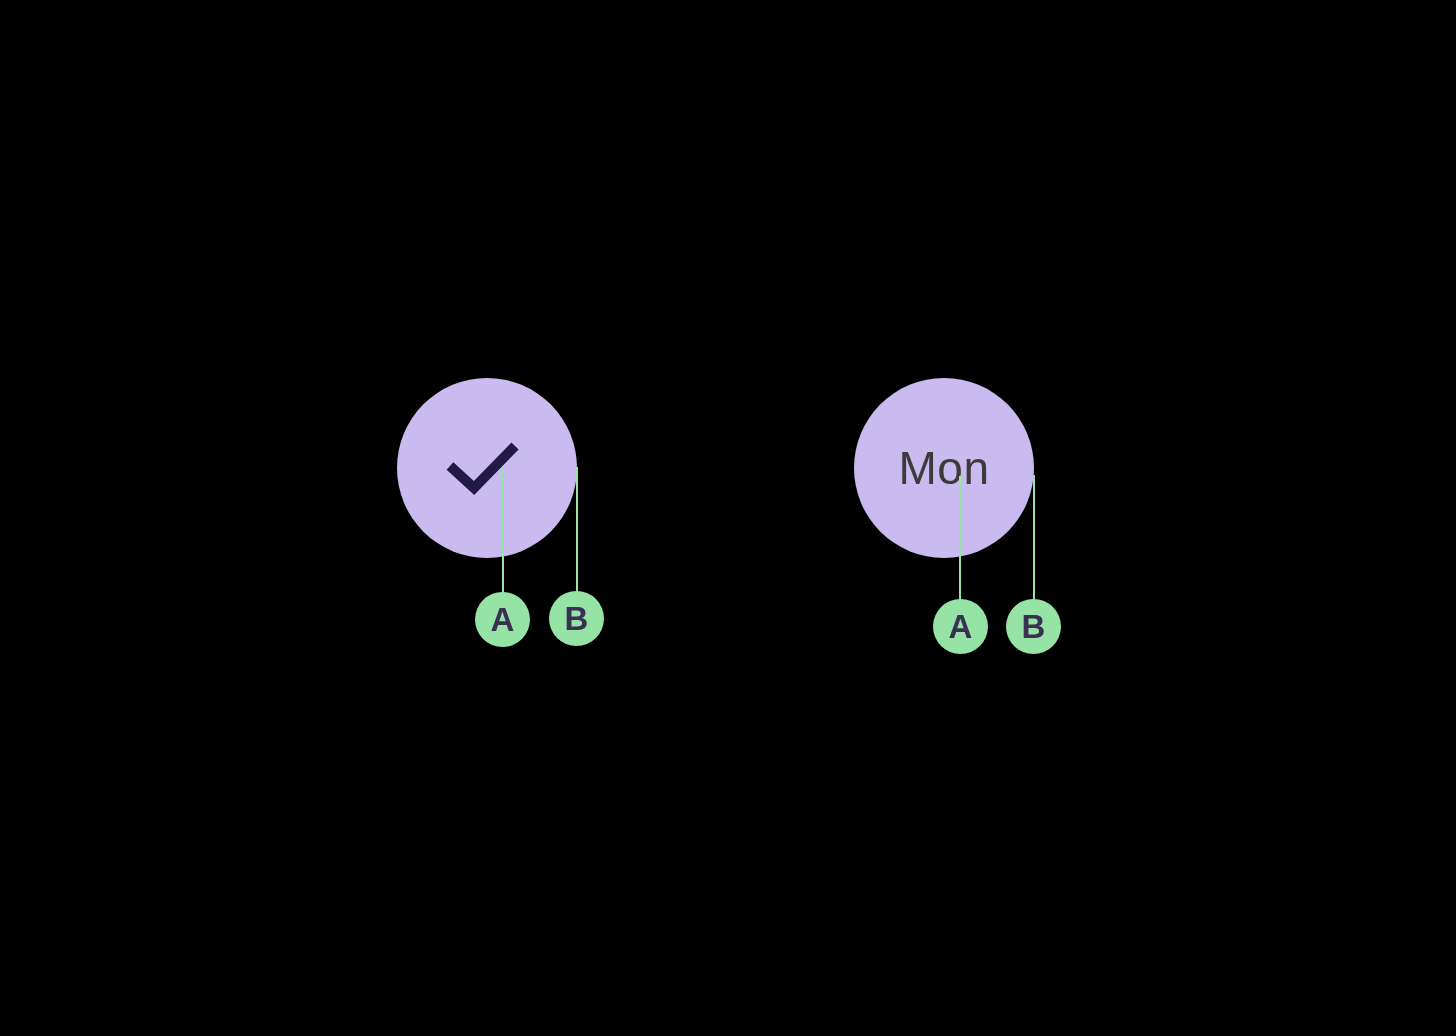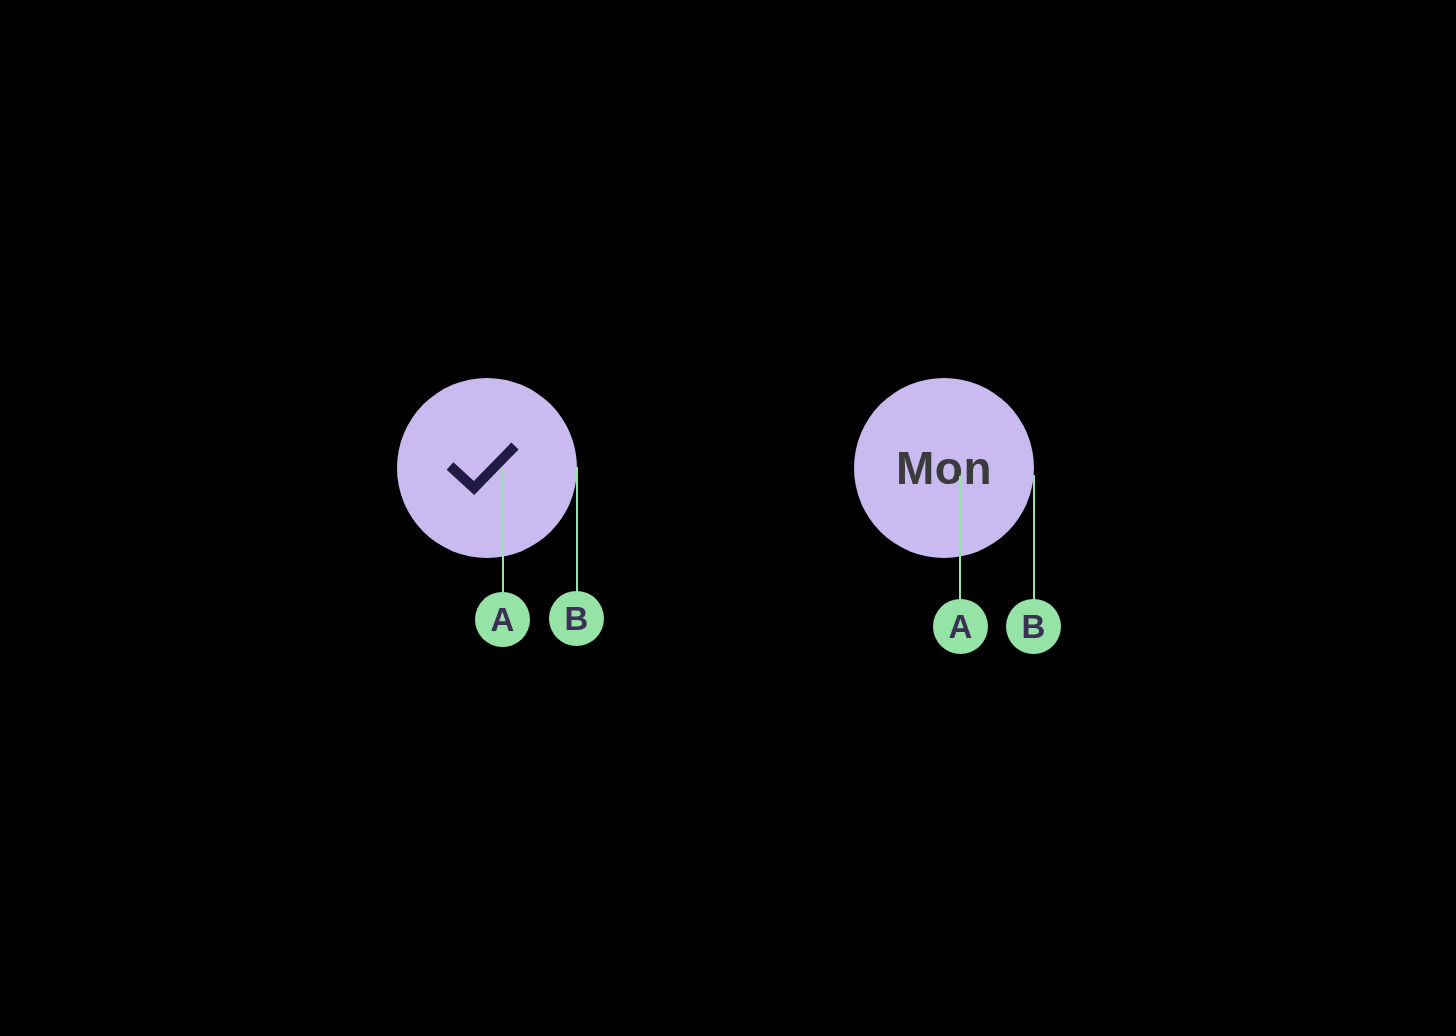--- a/index.html
+++ b/index.html
@@ -33,21 +33,21 @@
   .check-mark { position: absolute; inset: 0; width: 180px; height: 180px; }
   .check-mark polyline {
     fill: none;
     stroke: var(--check-color, #211a44);
     stroke-width: 10;
     stroke-linecap: butt;
     stroke-linejoin: miter;
   }
   .day-label {
     font-size: 46px;
-    font-weight: 700;
+    font-weight: 400;
     color: var(--day-text-color, #3b3b3b);
     letter-spacing: 0.5px;
     user-select: none;
   }
   .connector {
     position: absolute;
     width: 2px;
     background: var(--connector-color, #96e3a6);
   }
   .connector.l-a { left: 502px; top: 467px; height: 126px; }

